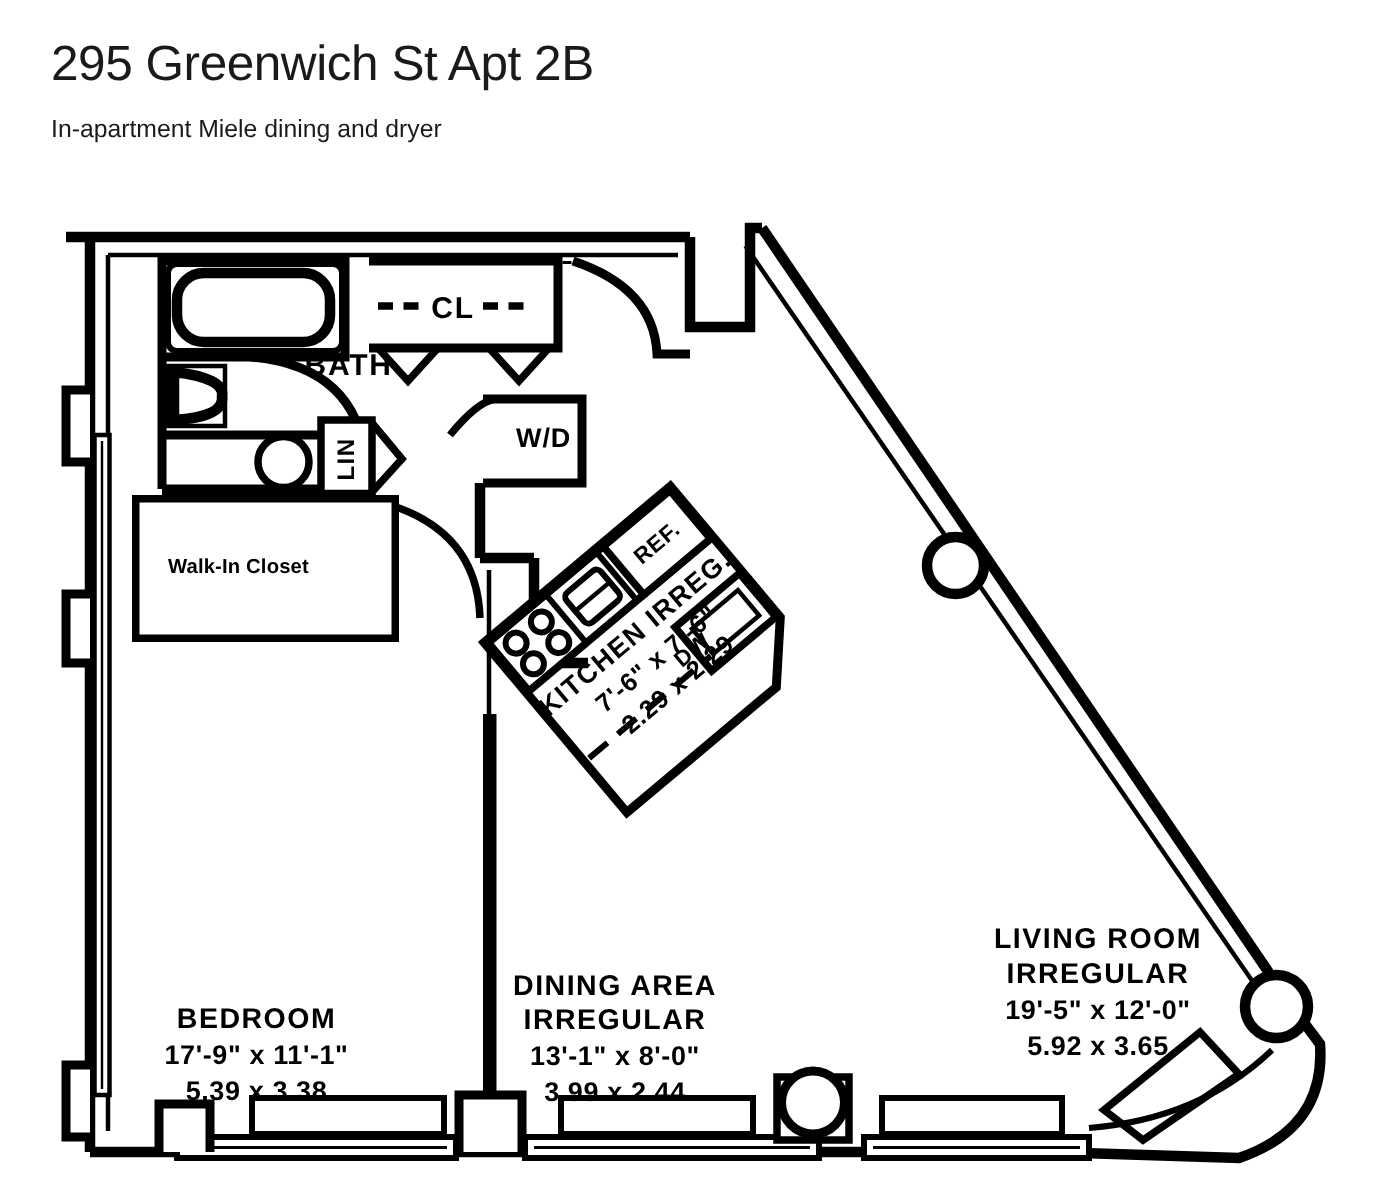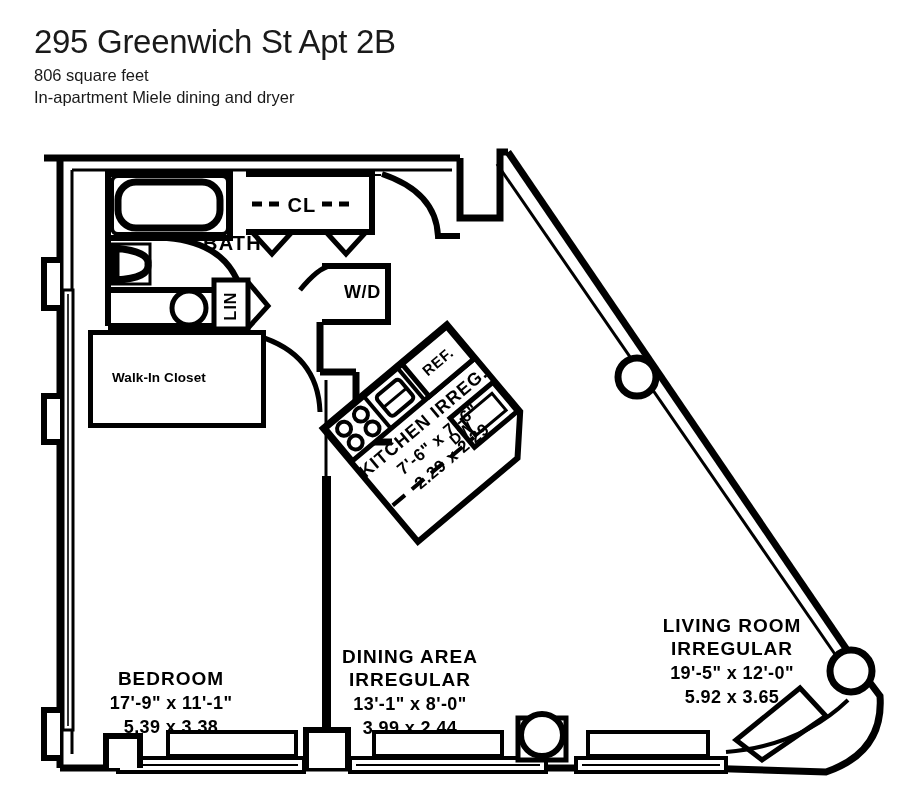--- a/index.html
+++ b/index.html
@@ -29,21 +29,21 @@
     top: 22px;
     width: 700px;
   }
   #title {
     font-family: "Liberation Sans", sans-serif;
     font-size: 33px;
     font-weight: 400;
     line-height: 40px;
     letter-spacing: -0.3px;
     color: #1a1a1a;
-    margin: 0 0 2px 0;
+    margin: 0 0 13px 0;
     white-space: nowrap;
   }
   .subline {
     font-family: "Liberation Sans", sans-serif;
     font-size: 16.5px;
     font-weight: 400;
     line-height: 22px;
     color: #1a1a1a;
     white-space: nowrap;
   }
@@ -93,21 +93,20 @@
     white-space: nowrap;
   }
 </style>
 </head>
 <body>
 
 <div id="page">
 
   <div id="header">
     <div id="title">295 Greenwich St Apt 2B</div>
-    <div class="subline">806 square feet</div>
     <div class="subline">In-apartment Miele dining and dryer</div>
   </div>
 
   <div id="plan-wrap">
     <svg id="plan-svg" viewBox="0 0 920 660" xmlns="http://www.w3.org/2000/svg">
 
       <g fill="none" stroke="#000" stroke-width="7" stroke-linejoin="miter">
 
         <path d="M 44 18 L 460 18"></path>
 

